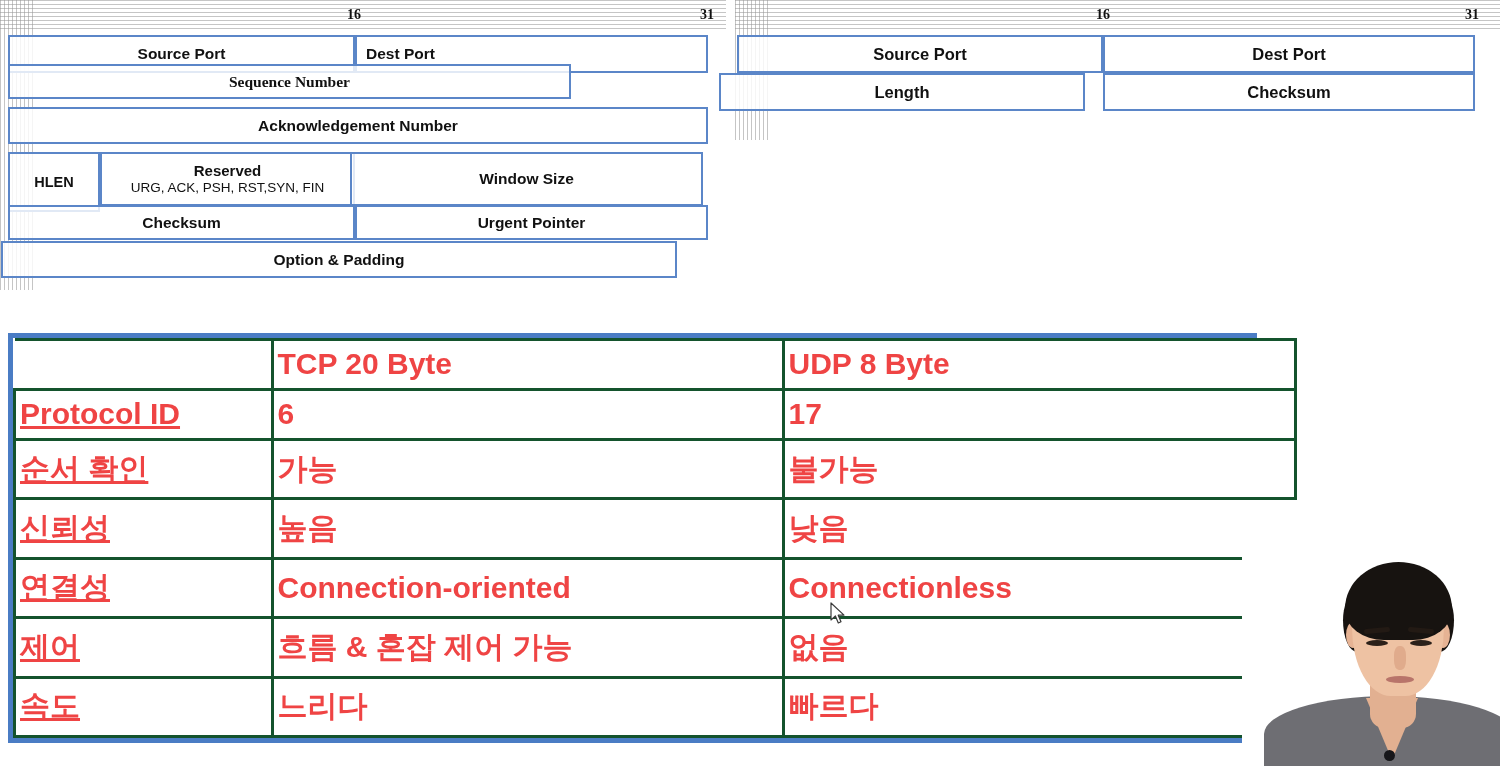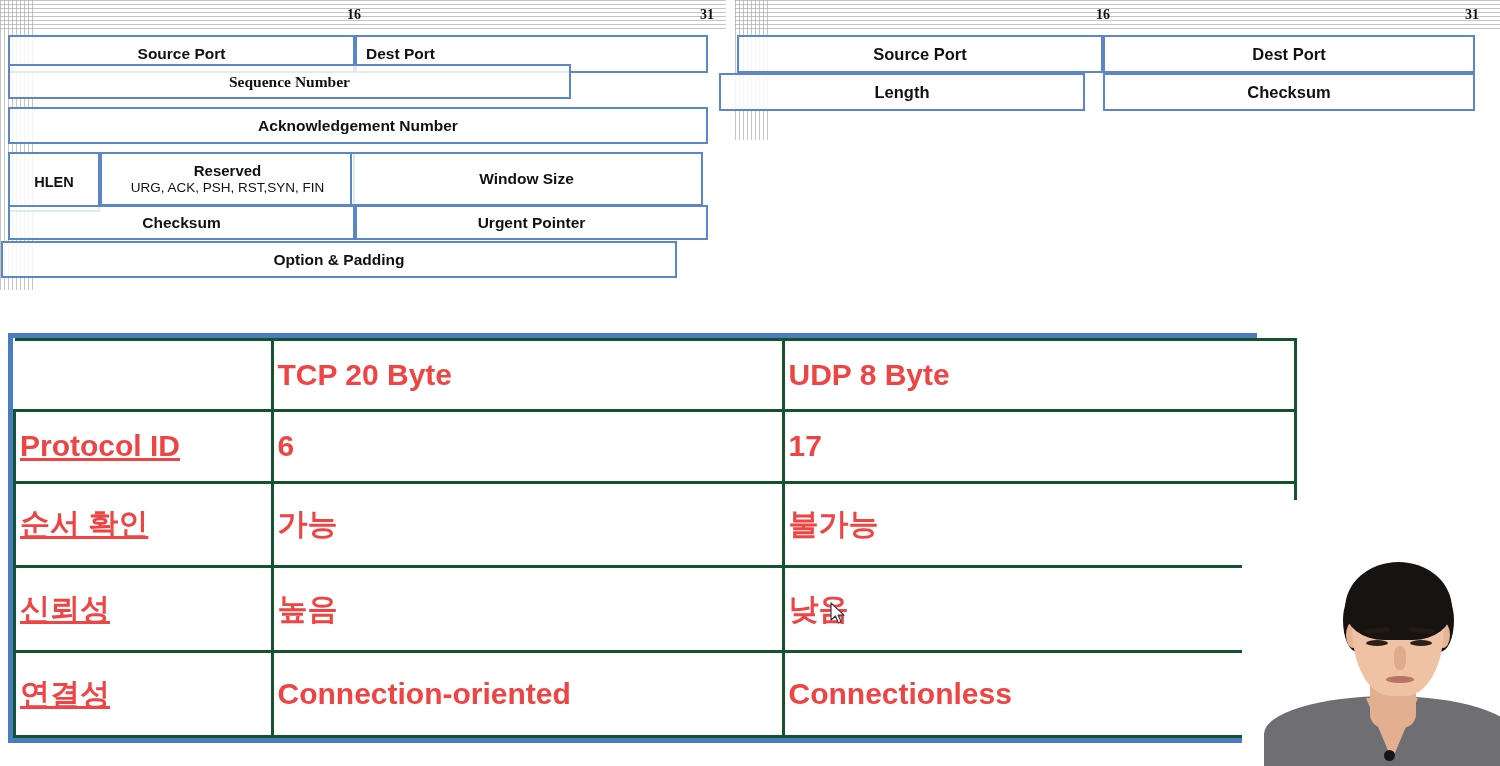--- a/index.html
+++ b/index.html
@@ -202,20 +202,30 @@
         </tr>
         <tr>
           <td class="c0">신뢰성</td>
           <td class="c1">높음</td>
           <td class="c2">낮음</td>
         </tr>
         <tr>
           <td class="c0">연결성</td>
           <td class="c1">Connection-oriented</td>
           <td class="c2">Connectionless</td>
+        </tr>
+        <tr>
+          <td class="c0">제어</td>
+          <td class="c1">흐름 &amp; 혼잡 제어 가능</td>
+          <td class="c2">없음</td>
+        </tr>
+        <tr>
+          <td class="c0">속도</td>
+          <td class="c1">느리다</td>
+          <td class="c2">빠르다</td>
         </tr>
       </tbody>
     </table>
   </div>
 
   <div id="cam">
     <div class="torso"></div>
     <div class="neck"></div>
     <div class="vneck"></div>
     <div class="hairL"></div>

